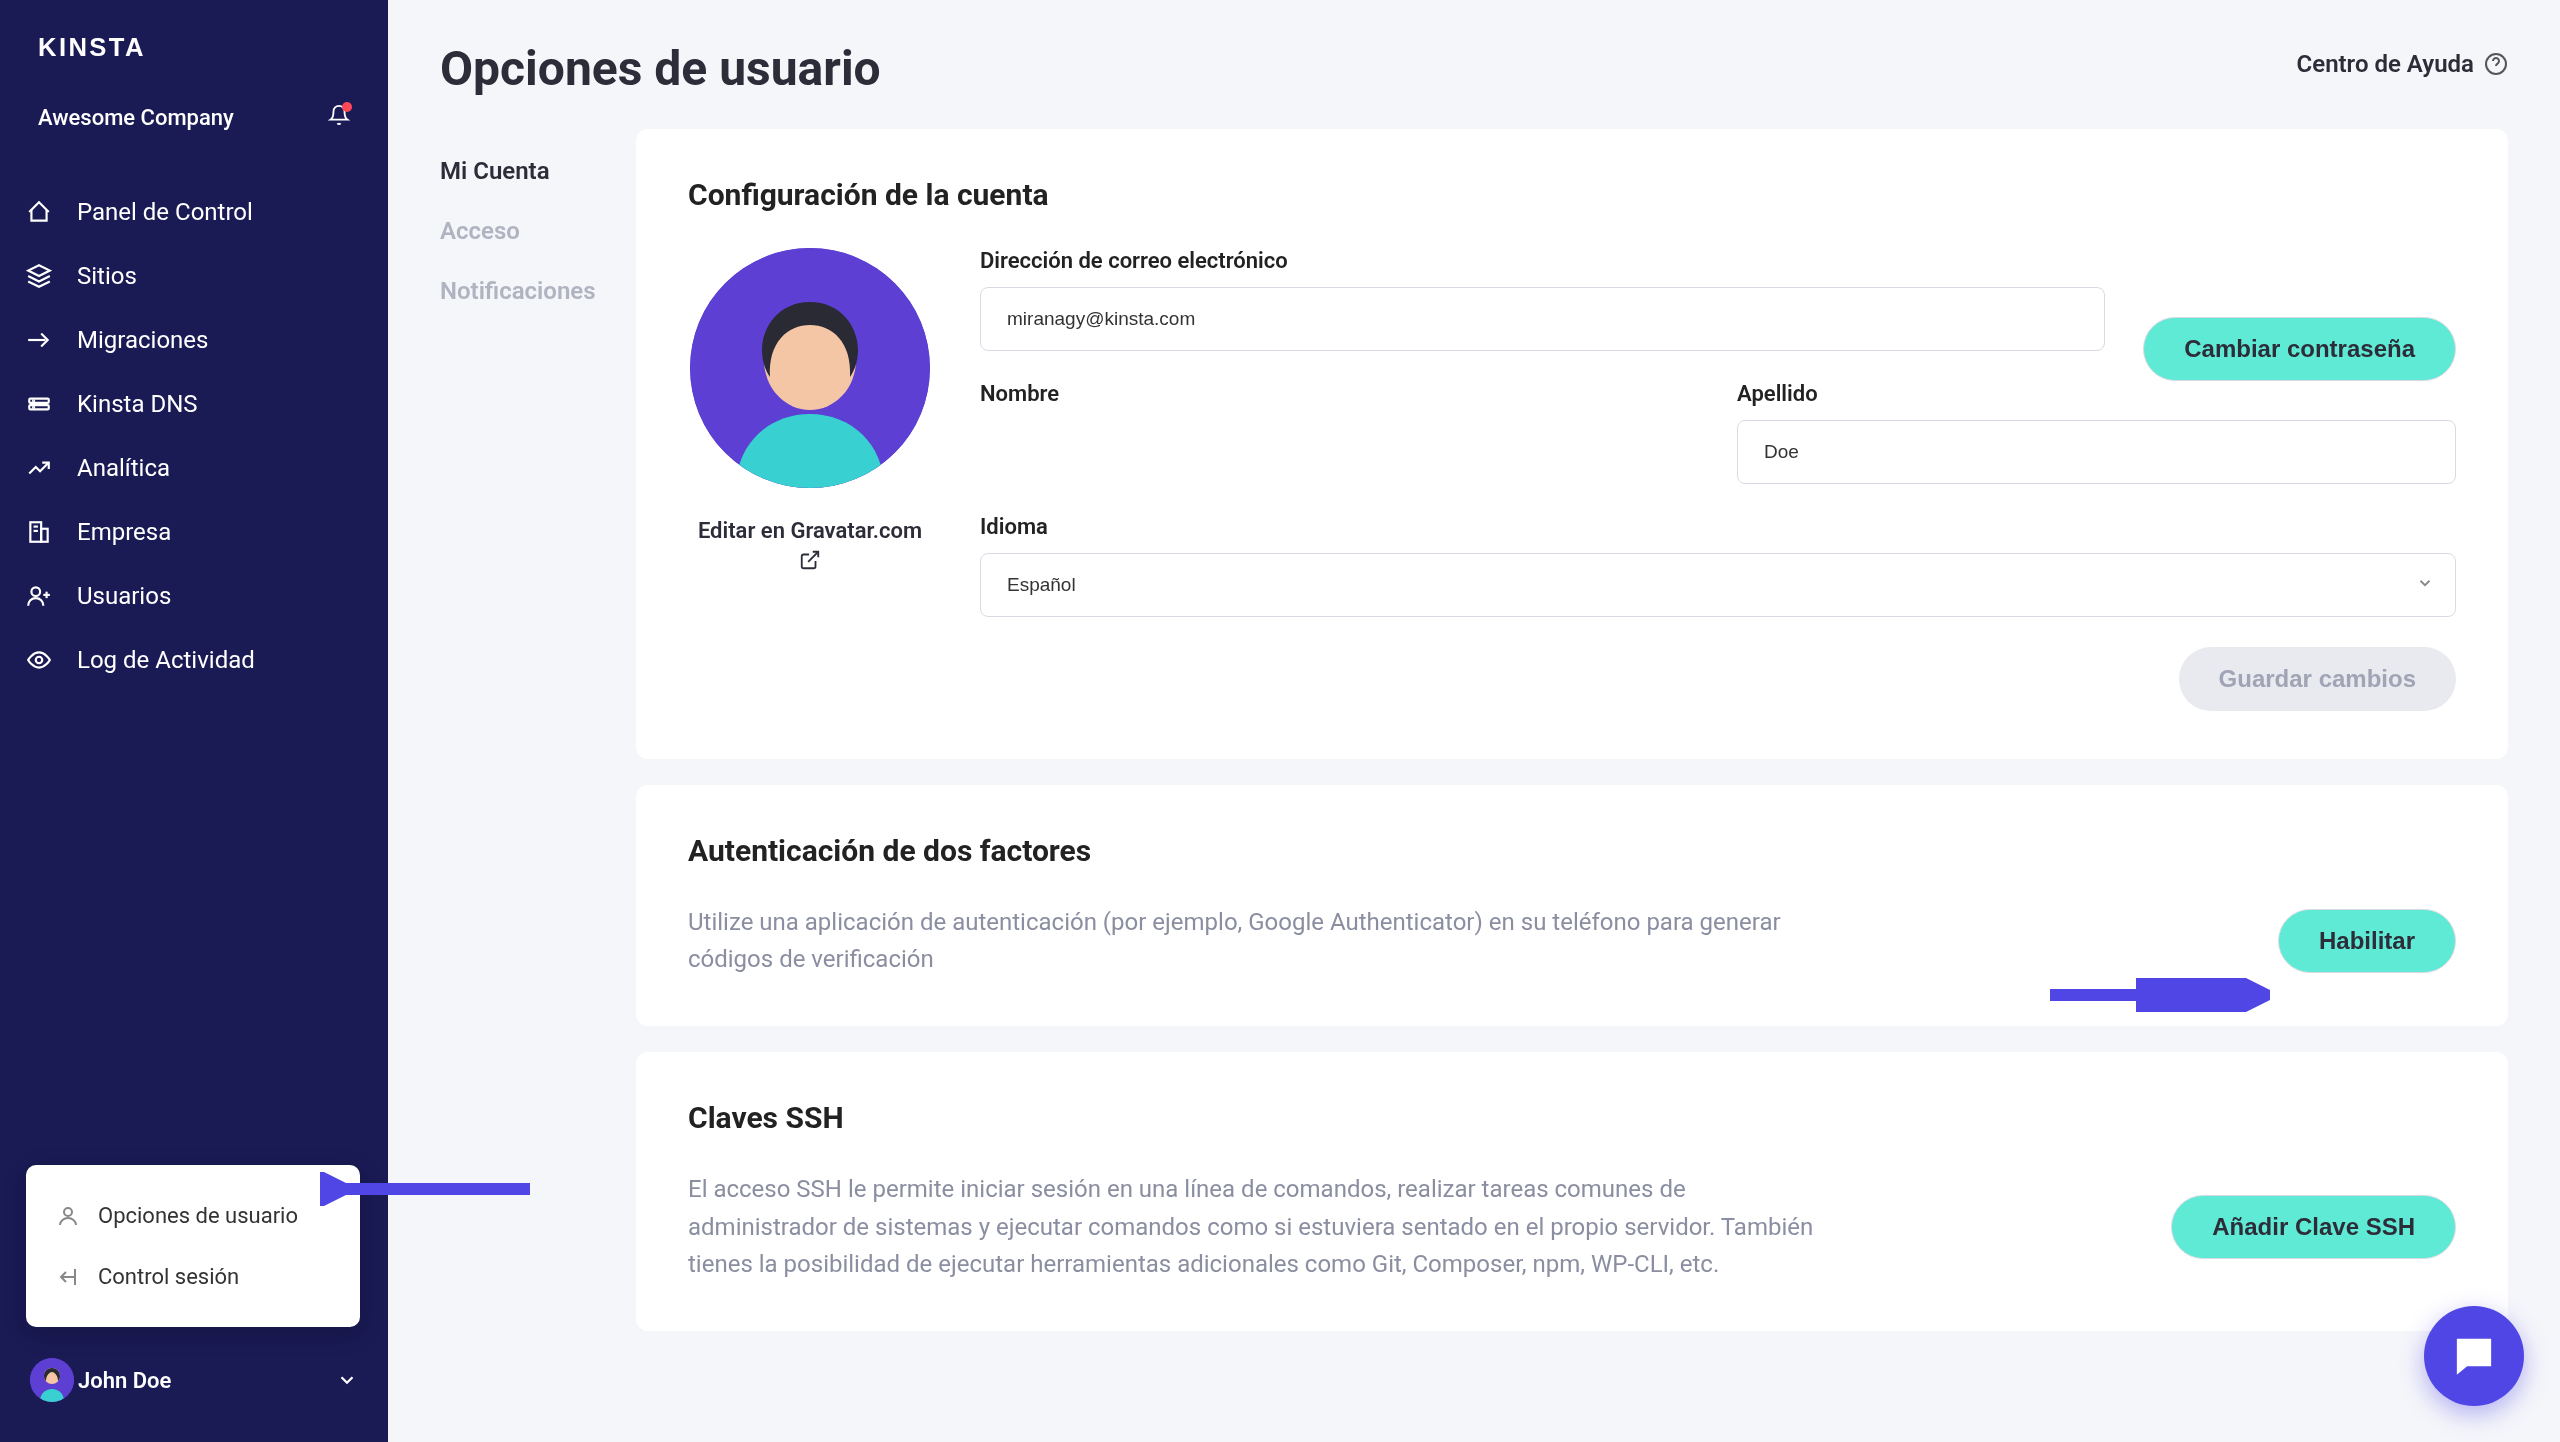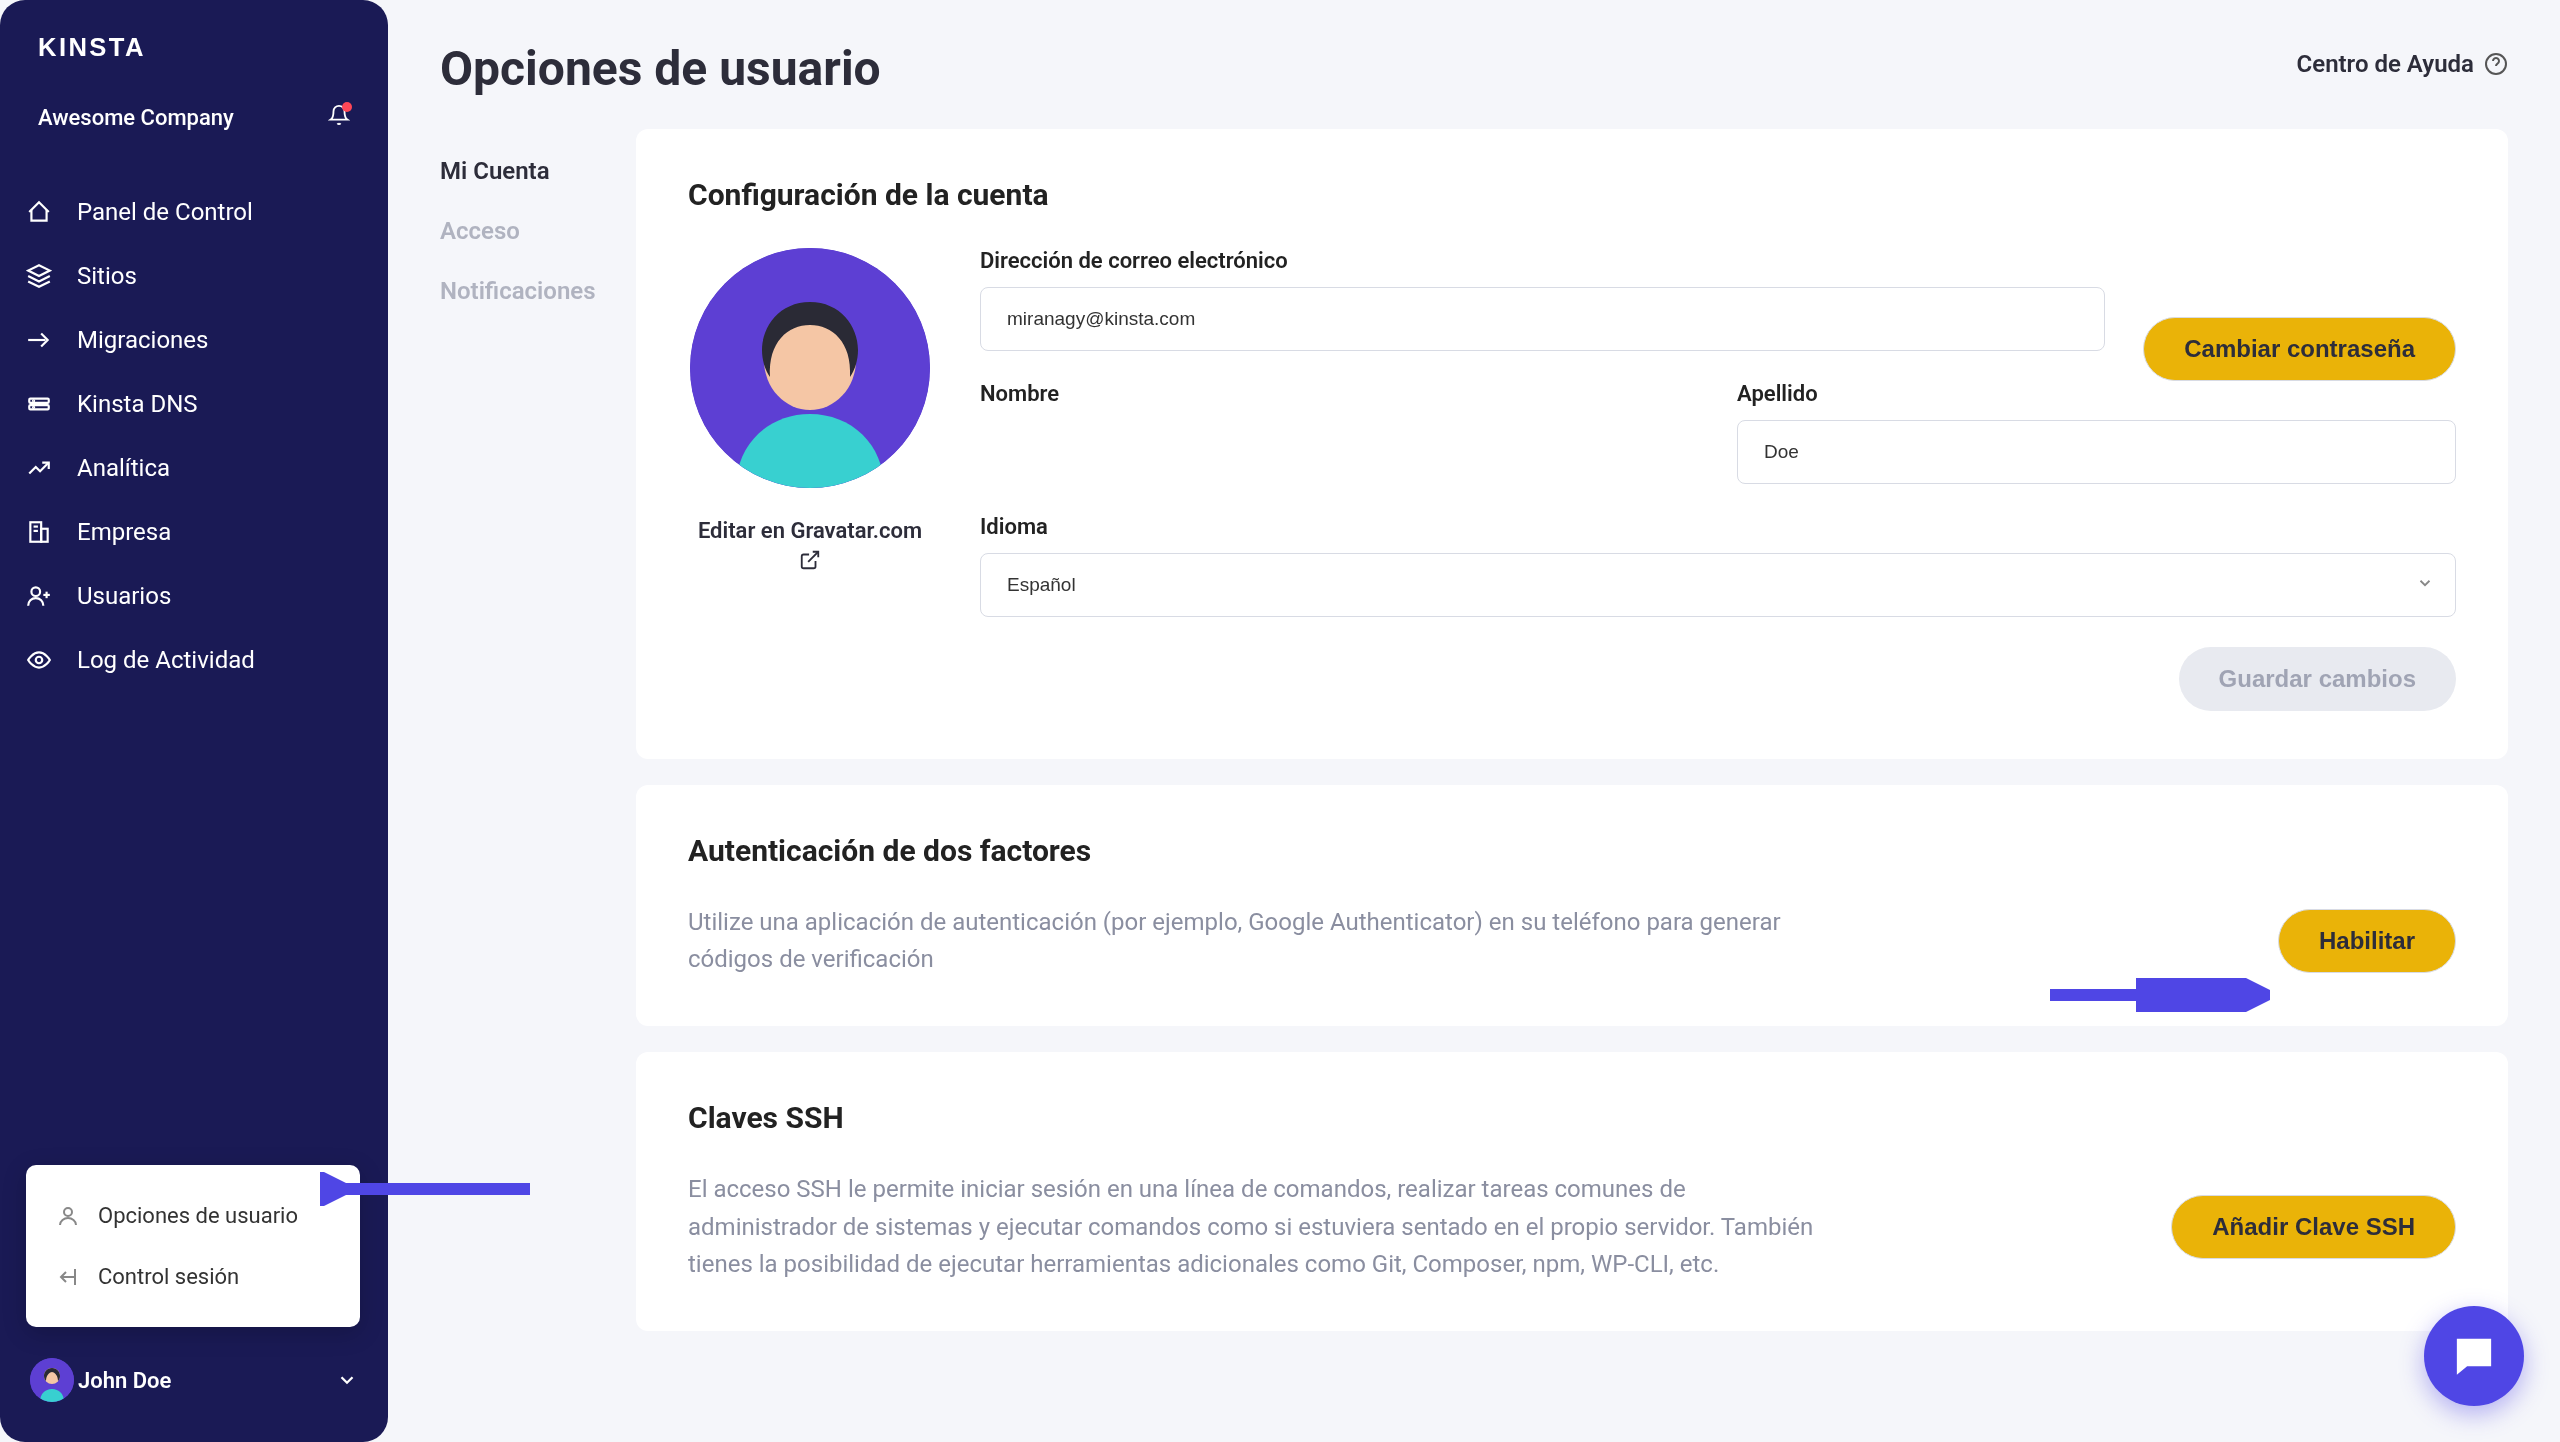--- a/index.html
+++ b/index.html
@@ -1,21 +1,21 @@
 <!DOCTYPE html>
 <html><head>
 <meta charset="utf-8">
 <style>
 * { margin: 0; padding: 0; box-sizing: border-box; }
 body { font-family: -apple-system, BlinkMacSystemFont, "Segoe UI", Roboto, sans-serif; background: #f5f6fa; color: #222; overflow: hidden; }
 
 .app { display: flex; width: 2560px; height: 1442px; }
 
 
-.sidebar { width: 388px; background: #1a1a55; color: #fff; display: flex; flex-direction: column; position: relative; border-radius: 25px; }
+.sidebar { width: 388px; background: #1a1a55; color: #fff; display: flex; flex-direction: column; position: relative; }
 .sidebar-top { padding: 32px 38px 20px; }
 .logo { display: flex; align-items: center; gap: 6px; }
 .logo svg { width: 128px; height: 32px; }
 .company-row { display: flex; align-items: center; justify-content: space-between; margin-top: 40px; }
 .company-name { font-size: 22px; font-weight: 500; }
 .bell-wrap { position: relative; }
 .bell-wrap svg { width: 22px; height: 22px; }
 .notif-dot { position: absolute; top: -2px; right: -2px; width: 10px; height: 10px; background: #ff4757; border-radius: 50%; }
 
 .nav { padding: 30px 0; flex: 1; }
@@ -59,21 +59,21 @@
 .form-col { flex: 1; }
 .field-row { display: flex; gap: 38px; }
 .field { flex: 1; margin-bottom: 30px; }
 .field label { display: block; font-size: 22px; font-weight: 600; margin-bottom: 14px; }
 .input { width: 100%; height: 64px; border: 1.6px solid #d8dbe4; border-radius: 8px; padding: 0 26px; font-size: 19px; color: #333; background: #fff; }
 .select { position: relative; }
 .select .input { appearance: none; padding-right: 54px; }
 .select-caret { position: absolute; right: 22px; top: 50%; transform: translateY(-50%); pointer-events: none; }
 .select-caret svg { width: 18px; height: 18px; stroke: #888; fill: none; stroke-width: 2.4; }
 
-.btn { display: inline-flex; align-items: center; justify-content: center; height: 64px; padding: 0 40px; border-radius: 32px; font-size: 24px; font-weight: 600; cursor: pointer; border: 1.6px solid #d8dbe4; background: #eab308; color: #2d2d3a; }
+.btn { display: inline-flex; align-items: center; justify-content: center; height: 64px; padding: 0 40px; border-radius: 32px; font-size: 24px; font-weight: 600; cursor: pointer; border: 1.6px solid #d8dbe4; background: #5eead4; color: #2d2d3a; }
 .btn-disabled { background: #e8eaf0; color: #a0a4b4; border: none; cursor: not-allowed; }
 .btn-row-right { display: flex; justify-content: flex-end; margin-top: 20px; }
 .side-btn-wrap { display: flex; align-items: flex-start; }
 
 .two-col-panel { display: flex; justify-content: space-between; align-items: center; }
 .desc-text { font-size: 24px; color: #8a8ea0; line-height: 1.55; max-width: 1150px; }
 
 
 .arrow { position: absolute; pointer-events: none; }
 .arrow svg { display: block; }

